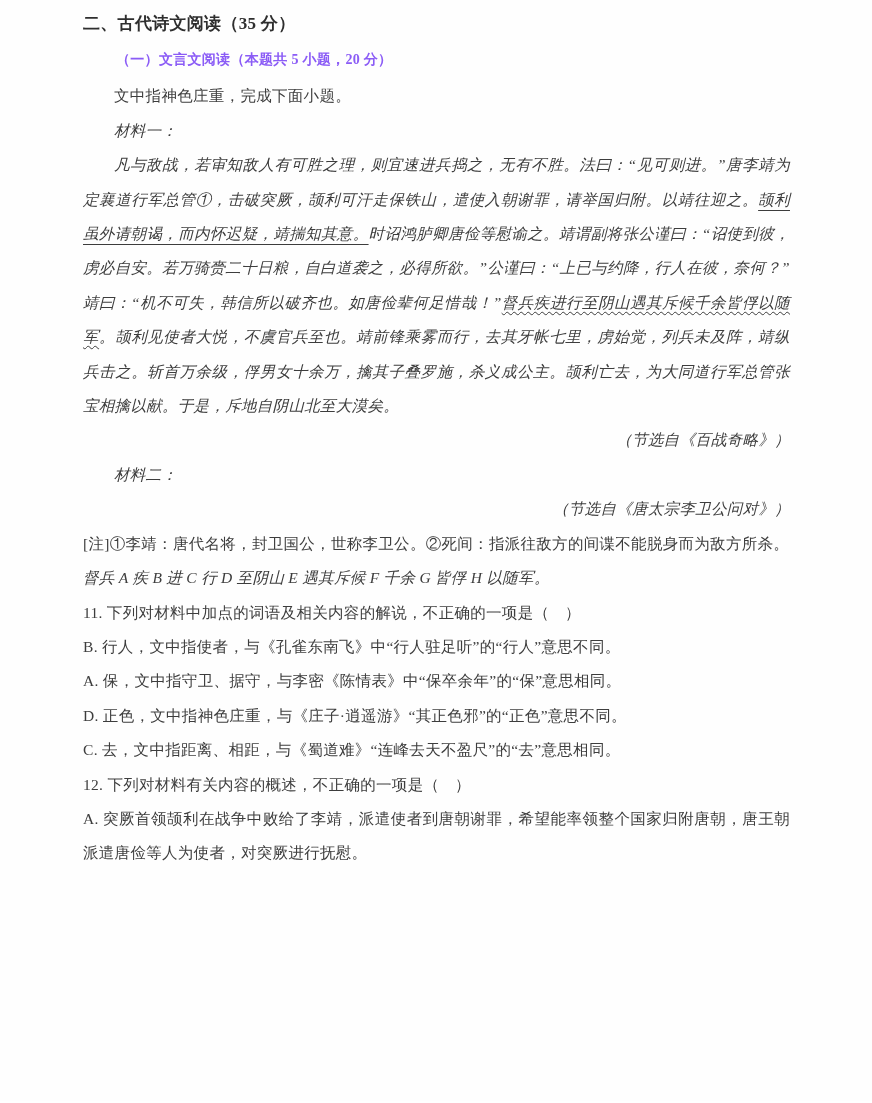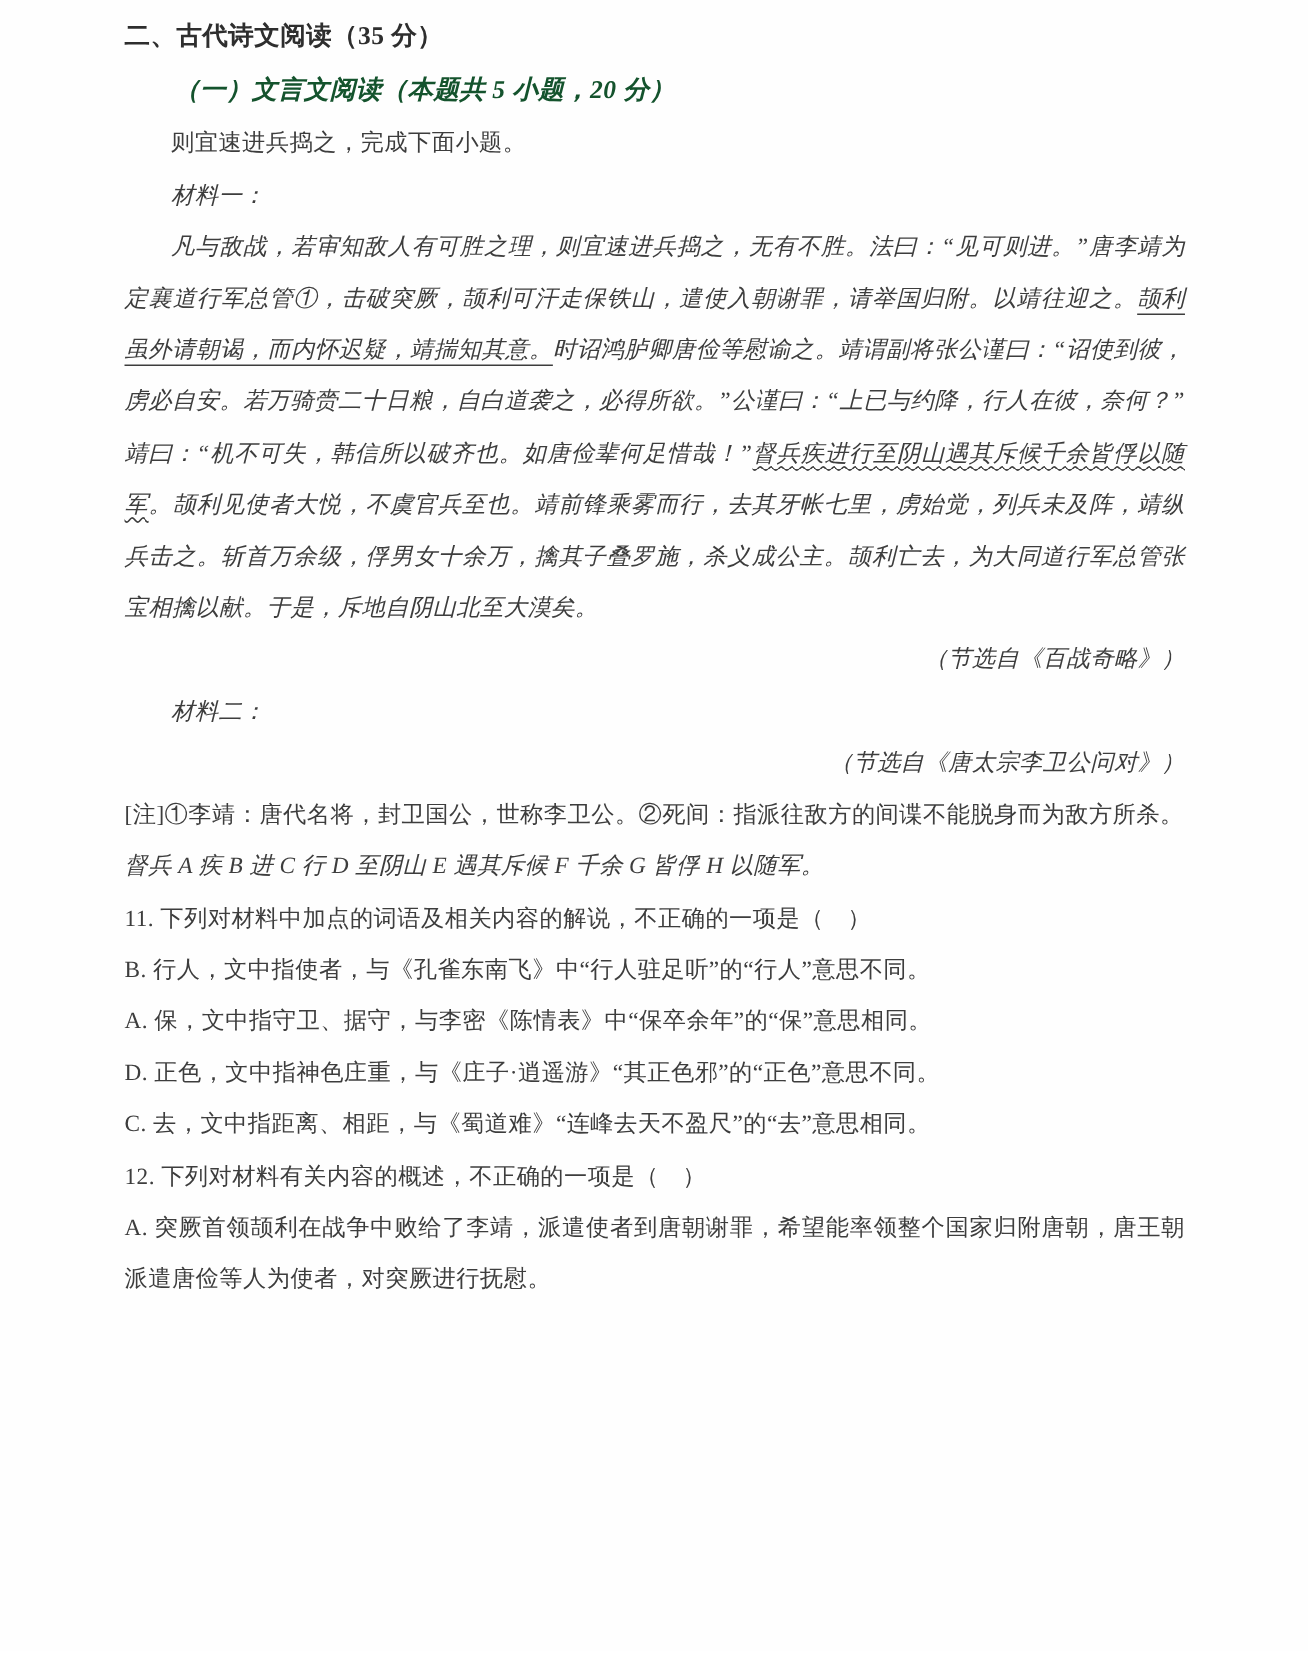--- a/index.html
+++ b/index.html
@@ -19,26 +19,25 @@
   }
   .h1 {
     font-weight: bold;
     color: #2e2e2e;
     font-size: 17px;
     line-height: 34.4px;
     margin: 0;
   }
   .h2 {
     font-weight: bold;
-    color: #14532d;
-    font-size: 17px;
+    color: #8b5cf6;
+    font-size: 14px;
     line-height: 38px;
     margin: 0;
     padding-left: 33px;
-    font-style: italic;
   }
   p { margin: 0; }
   .indent { text-indent: 2em; }
   .just { text-align: justify; text-align-last: left; }
   .kaiti { font-style: italic; }    
   .citation { text-align: right; font-style: italic; }
   .ul-straight {
     text-decoration: underline;
     text-decoration-thickness: 1px;
     text-underline-offset: 5px;
@@ -53,21 +52,21 @@
 </style>
 </head>
 <body>
 
 <div class="page">
 
   <p class="h1">二、古代诗文阅读（35 分）</p>
 
   <p class="h2">（一）文言文阅读（本题共 5 小题，20 分）</p>
 
-  <p class="indent">则宜速进兵捣之，完成下面小题。</p>
+  <p class="indent">文中指神色庄重，完成下面小题。</p>
 
   <p class="indent kaiti">材料一：</p>
 
   <p class="indent just kaiti"><span>凡与敌战，若审知敌人有可胜之理，则宜速进兵捣之，无有不胜。法曰：“见可则进。”唐李靖为定襄道行军总管①，击破突厥，颉利可汗走保铁山，遣使入朝谢罪，请举国归附。以靖往迎之。</span><span class="ul-straight">颉利虽外请朝谒，而内怀迟疑，靖揣知其意。</span><span>时诏鸿胪卿唐俭等慰谕之。靖谓副将张公谨曰：“诏使到彼，虏必自安。若万骑赍二十日粮，自白道袭之，必得所欲。”公谨曰：“上已与约降，行人在彼，奈何？”靖曰：“机不可失，韩信所以破齐也。如唐俭辈何足惜哉！”</span><span class="ul-wavy">督兵疾进行至阴山遇其斥候千余皆俘以随军</span><span>。颉利见使者大悦，不虞官兵至也。靖前锋乘雾而行，去其牙帐七里，虏始觉，列兵未及阵，靖纵兵击之。斩首万余级，俘男女十余万，擒其子叠罗施，杀义成公主。颉利亡去，为大同道行军总管张宝相擒以献。于是，斥地自阴山北至大漠矣。</span></p>
 
   <p class="citation">（节选自《百战奇略》）</p>
 
   <p class="indent kaiti">材料二：</p>
 
 

